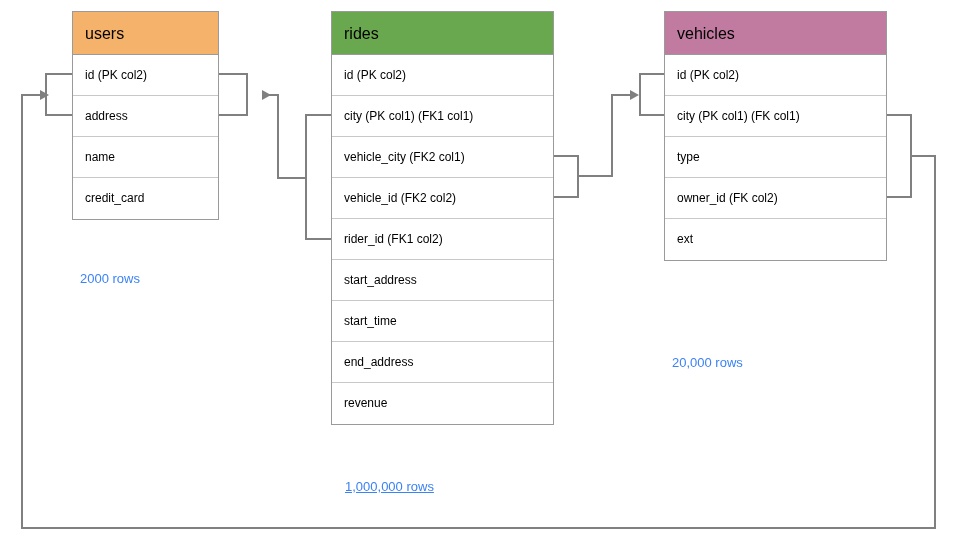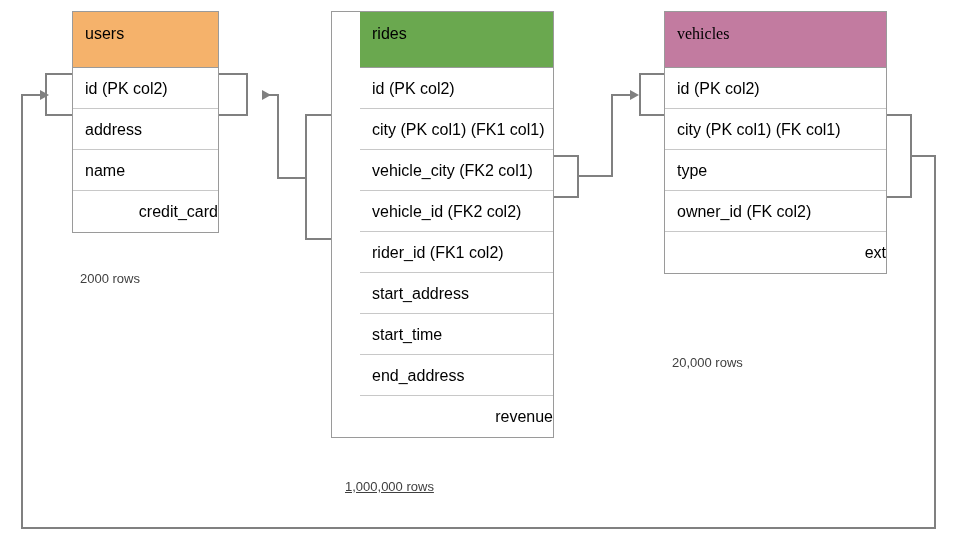--- a/index.html
+++ b/index.html
@@ -25,49 +25,48 @@
     pointer-events: none;
   }
   .table-box {
     position: absolute;
     box-sizing: border-box;
     border: 1px solid #9a9a9a;
     background: #ffffff;
   }
   .table-header {
     box-sizing: border-box;
-    height: 56px;
+    height: 43px;
     line-height: 43px;
     padding: 0 0 0 12px;
     font-size: 16px;
     color: #000000;
     border-bottom: 1px solid #9a9a9a;
     white-space: nowrap;
     overflow: hidden;
   }
   .table-row {
     box-sizing: border-box;
     height: 41px;
     line-height: 41px;
     padding: 0 0 0 12px;
-    font-size: 16px;
+    font-size: 12px;
     color: #000000;
     border-bottom: 1px solid #c8c8c8;
     background: #ffffff;
     white-space: nowrap;
     overflow: hidden;
   }
   .table-row.last {
     border-bottom: none;
-    text-align: right;
   }
   .row-count {
     position: absolute;
     font-size: 13px;
-    color: #404040;
+    color: #3b82f6;
     white-space: nowrap;
   }
 </style>
 </head>
 <body>
 
 <div id="canvas">
 
   <svg class="connectors" viewBox="0 0 960 540" width="960" height="540">
     <defs>
@@ -101,36 +100,36 @@
 
   <div class="table-box" style="left:72px; top:11px; width:147px;">
     <div class="table-header" style="background:#f5b26b;">users</div>
     <div class="table-row">id (PK col2)</div>
     <div class="table-row">address</div>
     <div class="table-row">name</div>
     <div class="table-row last">credit_card</div>
   </div>
   <div class="row-count" style="left:80px; top:271px;">2000 rows</div>
 
-  <div class="table-box" style="left:331px; top:11px; width:223px;padding-left:28px;">
+  <div class="table-box" style="left:331px; top:11px; width:223px;">
     <div class="table-header" style="background:#6aa84f;">rides</div>
     <div class="table-row">id (PK col2)</div>
     <div class="table-row">city (PK col1) (FK1 col1)</div>
     <div class="table-row">vehicle_city (FK2 col1)</div>
     <div class="table-row">vehicle_id (FK2 col2)</div>
     <div class="table-row">rider_id (FK1 col2)</div>
     <div class="table-row">start_address</div>
     <div class="table-row">start_time</div>
     <div class="table-row">end_address</div>
     <div class="table-row last">revenue</div>
   </div>
   <div class="row-count" style="left:345px; top:479px;text-decoration:underline;">1,000,000 rows</div>
 
   <div class="table-box" style="left:664px; top:11px; width:223px;">
-    <div class="table-header" style="background:#c27ba0;font-family:Liberation Serif, serif;">vehicles</div>
+    <div class="table-header" style="background:#c27ba0;">vehicles</div>
     <div class="table-row">id (PK col2)</div>
     <div class="table-row">city (PK col1) (FK col1)</div>
     <div class="table-row">type</div>
     <div class="table-row">owner_id (FK col2)</div>
     <div class="table-row last">ext</div>
   </div>
   <div class="row-count" style="left:672px; top:355px;">20,000 rows</div>
 
 </div>
 

